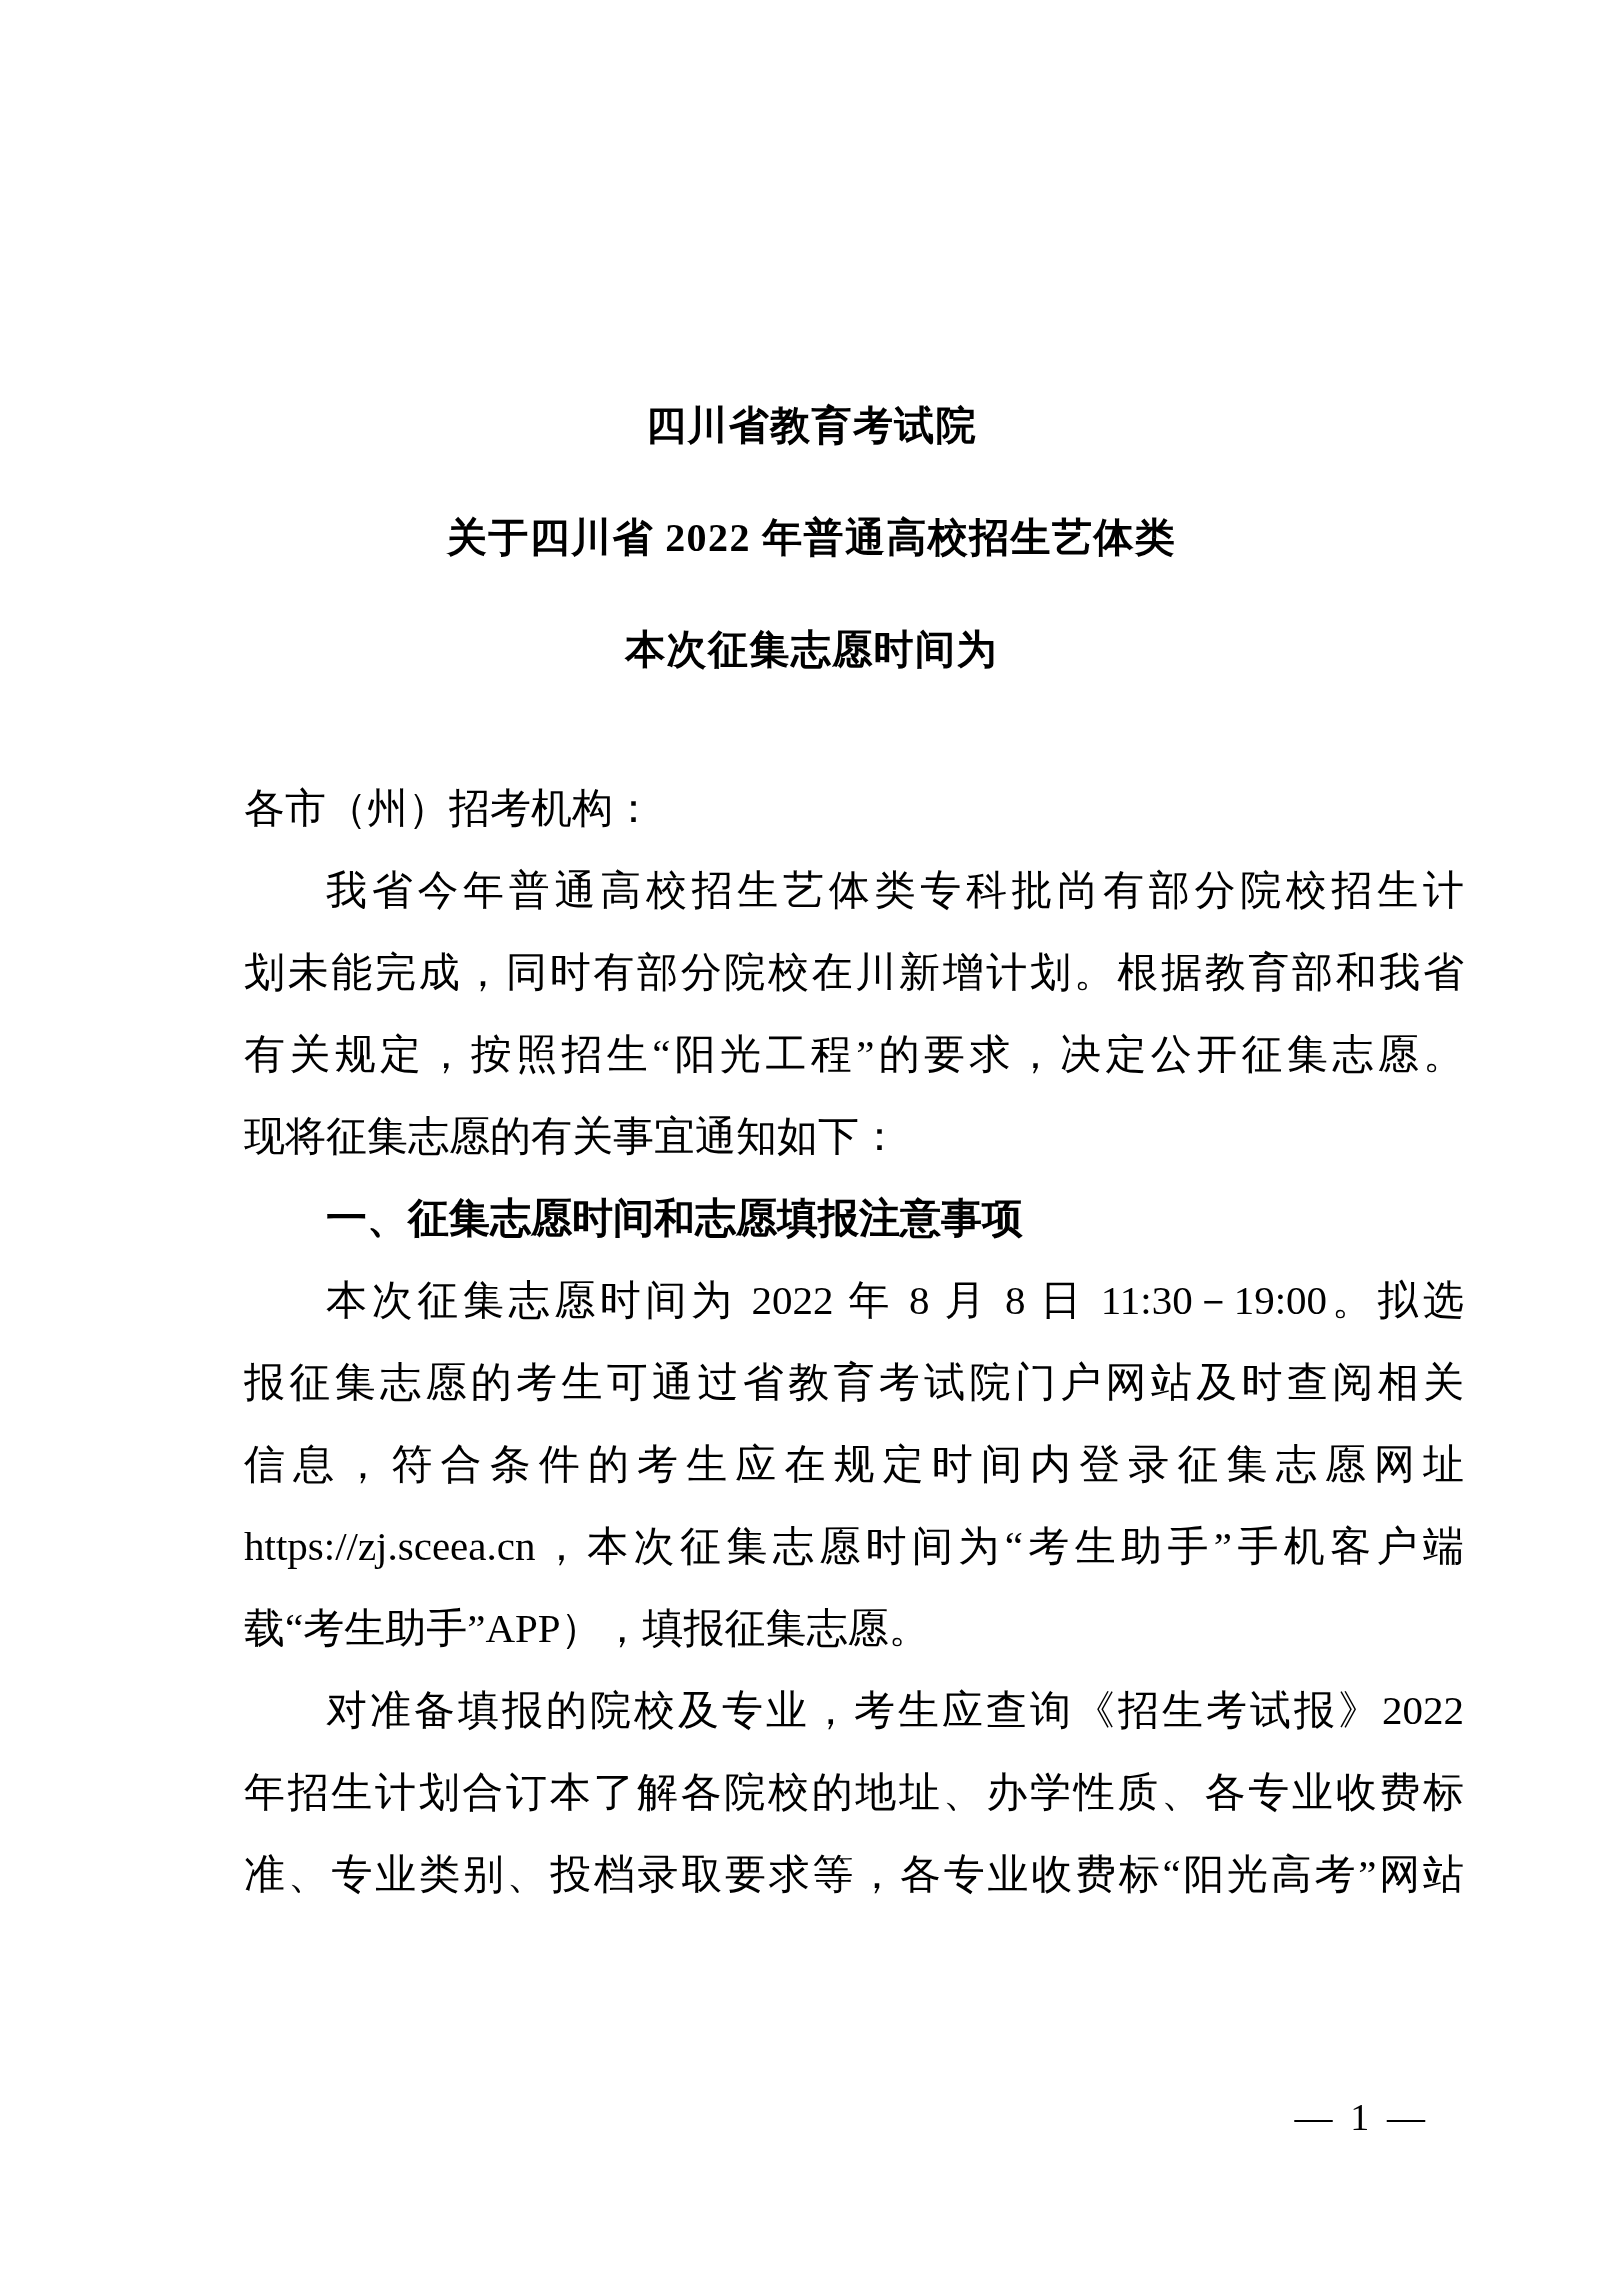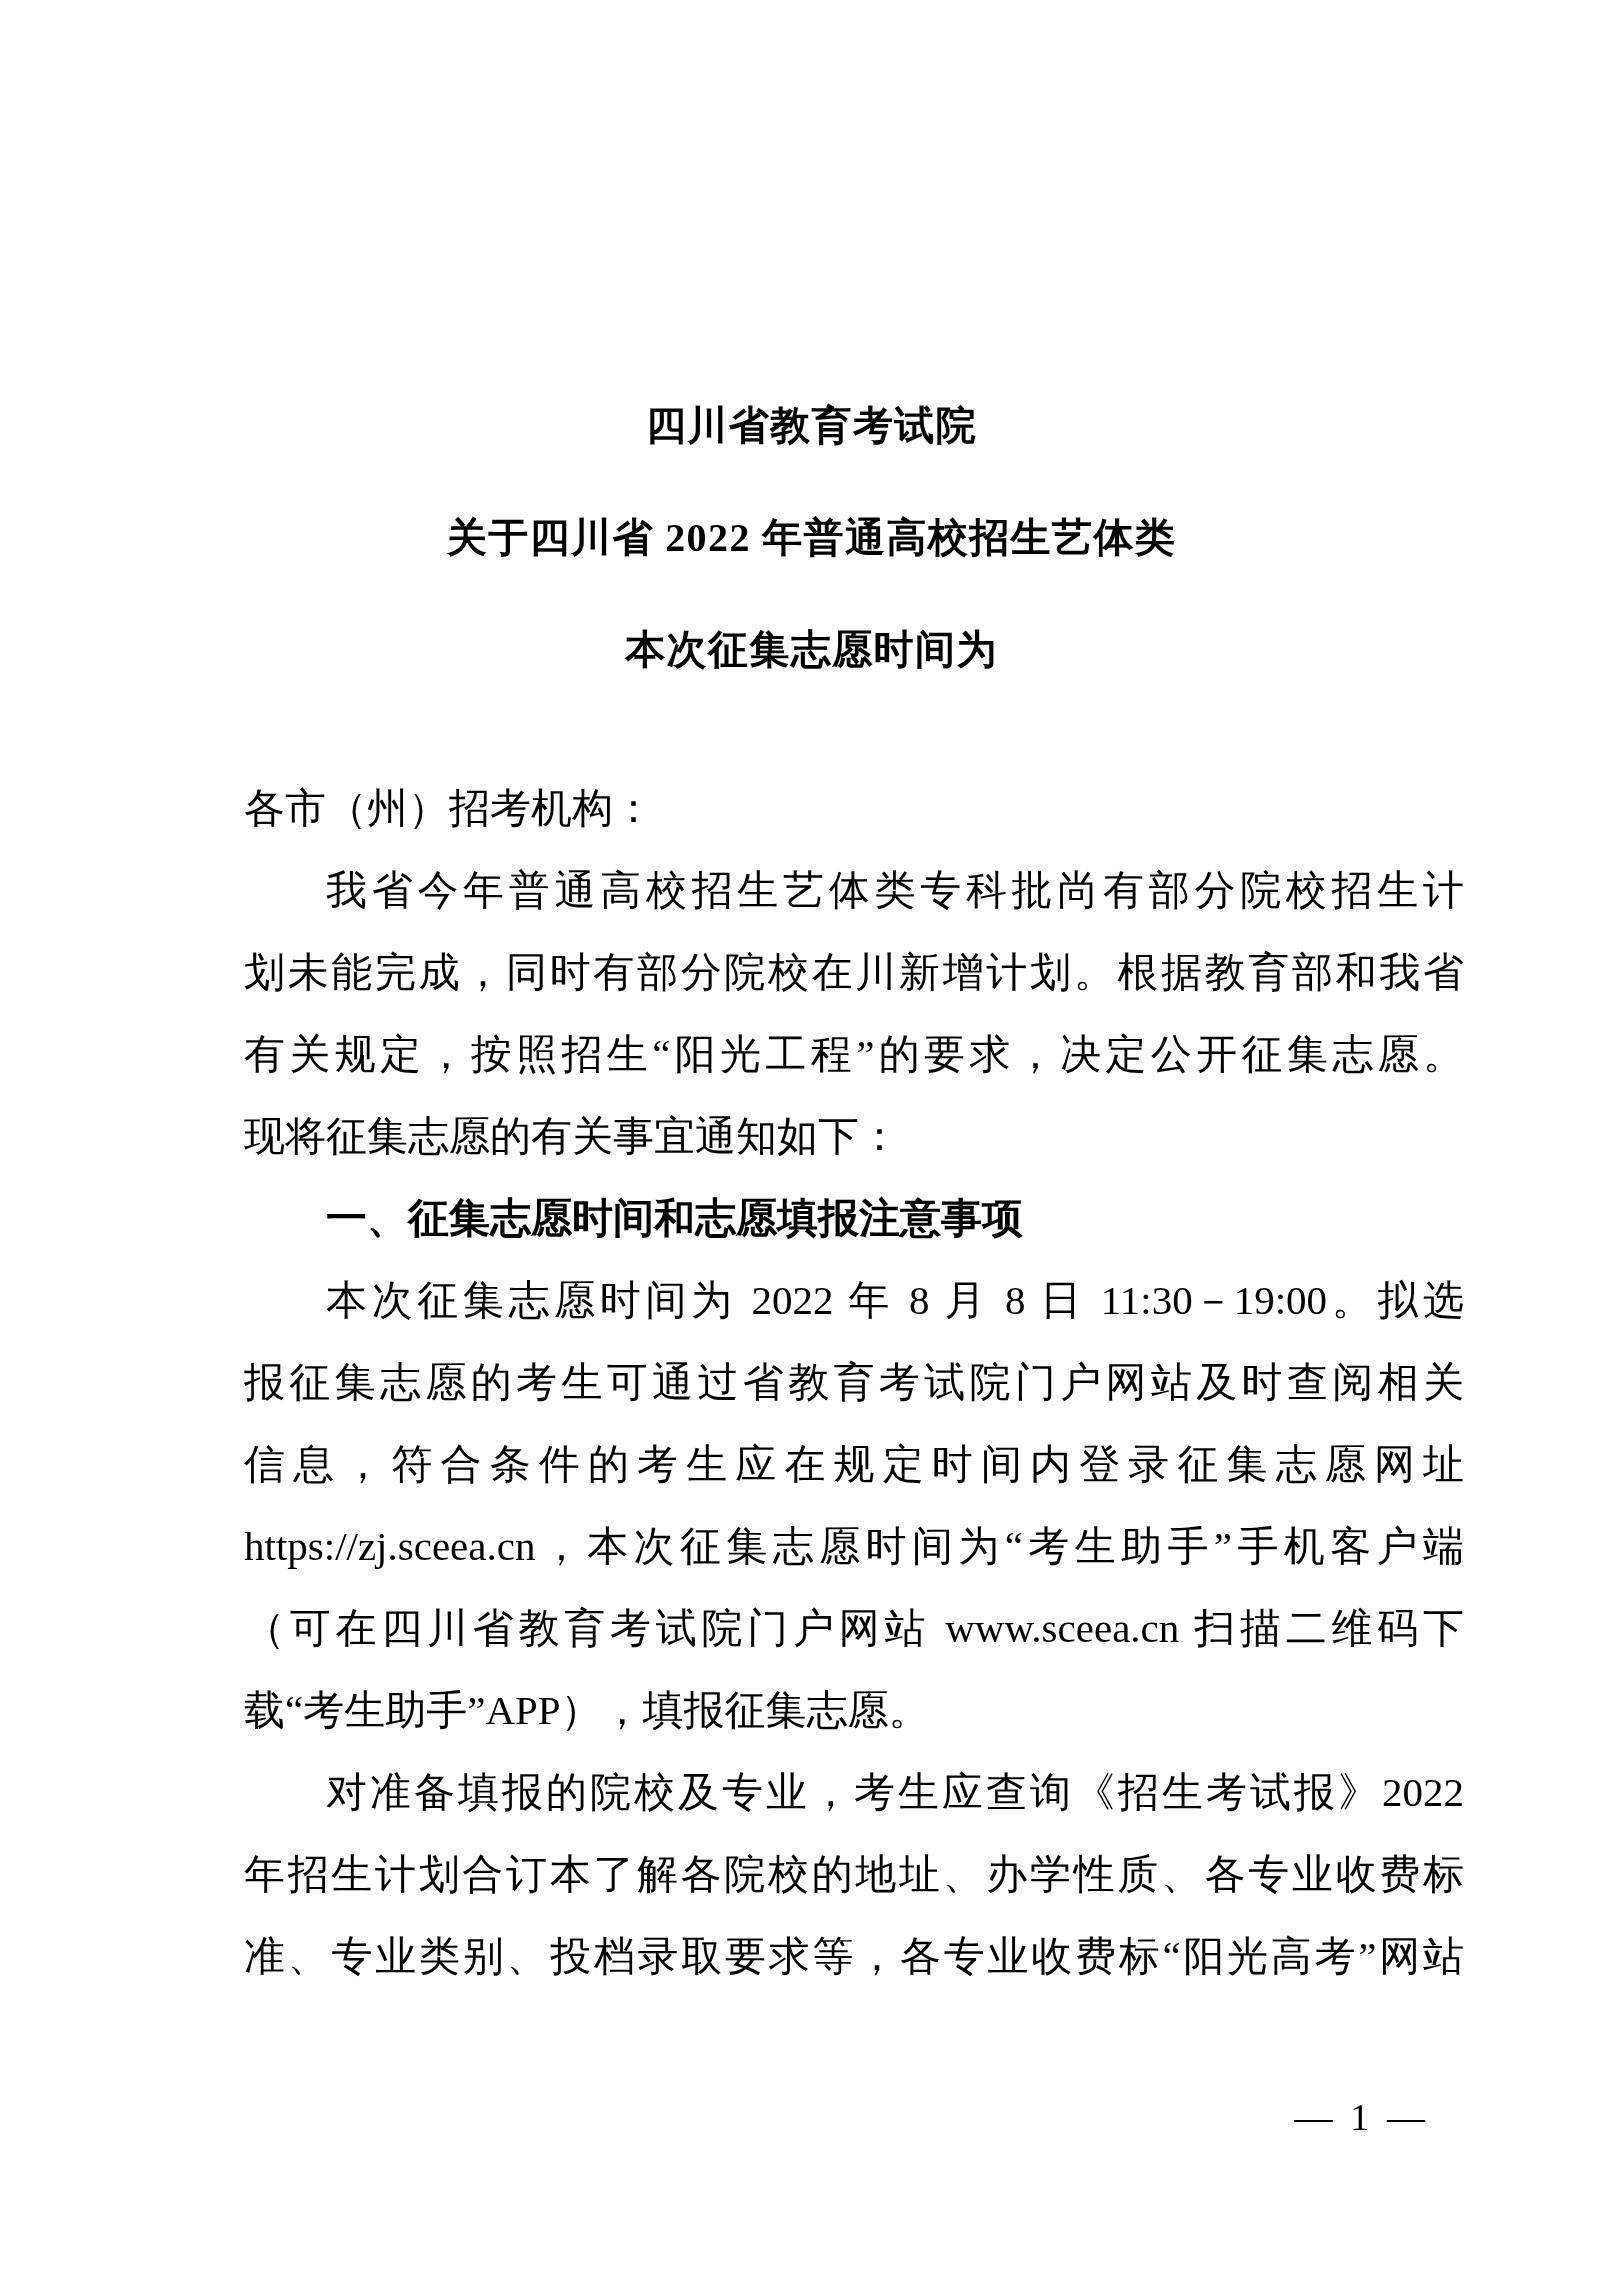--- a/index.html
+++ b/index.html
@@ -85,21 +85,20 @@
     <div class="bodyline">各市（州）招考机构：</div>
     <div class="bodyline indent fill">我省今年普通高校招生艺体类专科批尚有部分院校招生计</div>
     <div class="bodyline fill">划未能完成，同时有部分院校在川新增计划。根据教育部和我省</div>
     <div class="bodyline fill">有关规定，按照招生“阳光工程”的要求，决定公开征集志愿。</div>
     <div class="bodyline">现将征集志愿的有关事宜通知如下：</div>
     <div class="bodyline indent heading">一、征集志愿时间和志愿填报注意事项</div>
     <div class="bodyline indent fill">本次征集志愿时间为 2022 年 8 月 8 日 11:30－19:00。拟选</div>
     <div class="bodyline fill">报征集志愿的考生可通过省教育考试院门户网站及时查阅相关</div>
     <div class="bodyline fill">信息，符合条件的考生应在规定时间内登录征集志愿网址</div>
     <div class="bodyline fill">https://zj.sceea.cn，本次征集志愿时间为“考生助手”手机客户端</div>
-    <div class="bodyline fill">（可在四川省教育考试院门户网站 www.sceea.cn 扫描二维码下</div>
     <div class="bodyline">载“考生助手”APP），填报征集志愿。</div>
     <div class="bodyline indent fill">对准备填报的院校及专业，考生应查询《招生考试报》2022</div>
     <div class="bodyline fill">年招生计划合订本了解各院校的地址、办学性质、各专业收费标</div>
     <div class="bodyline fill">准、专业类别、投档录取要求等，各专业收费标“阳光高考”网站</div>
   </div>
 
   <div class="page-footer">— 1 —</div>
 
 </div>
 

